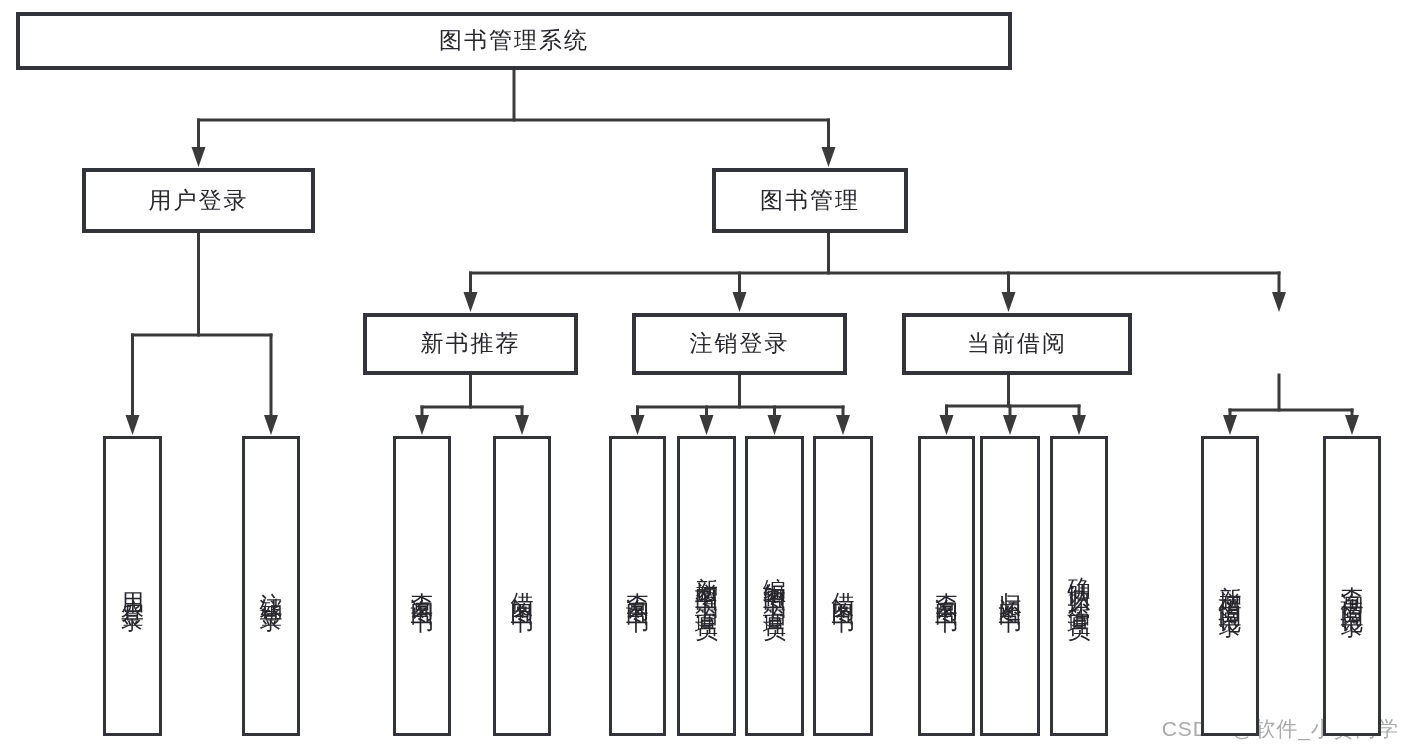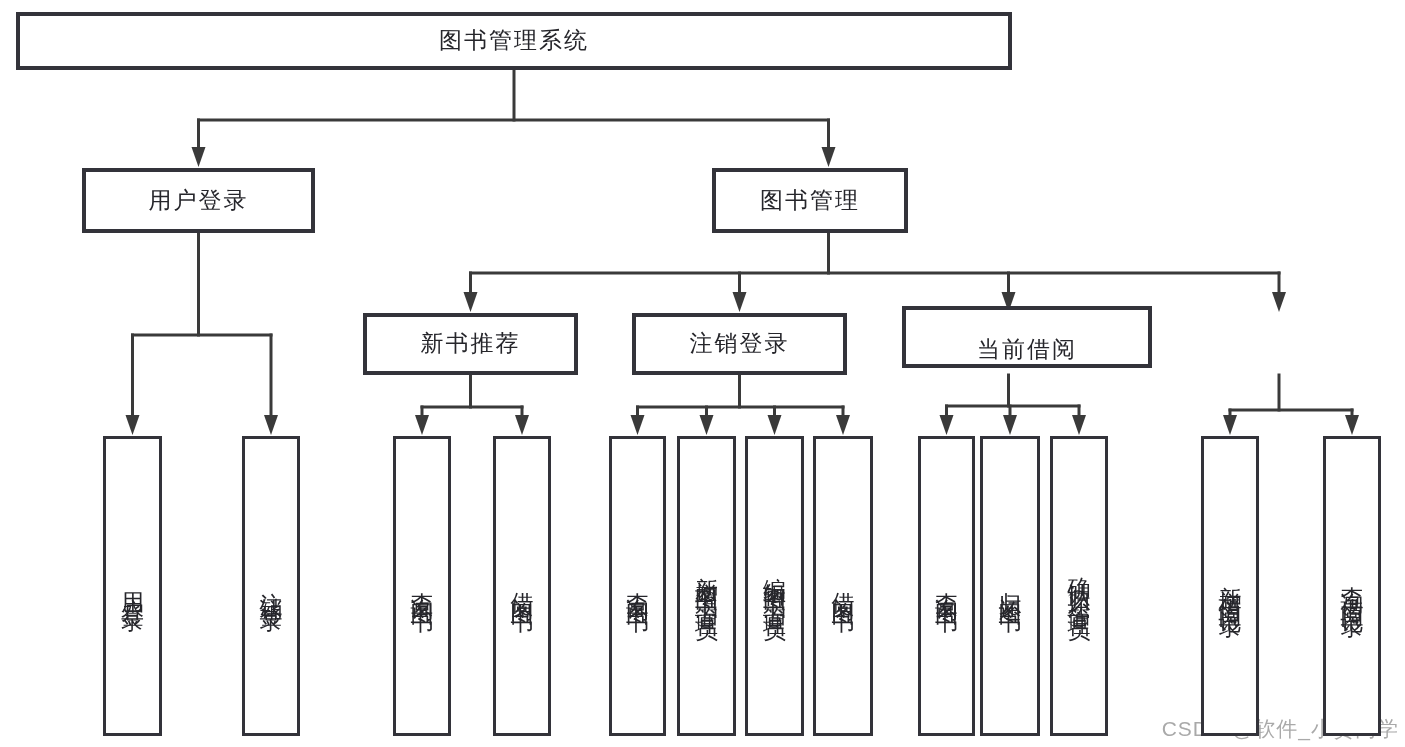--- a/index.html
+++ b/index.html
@@ -92,21 +92,21 @@
     </div>
     <div class="node h" style="left: 712px; top: 168px; width: 196px; height: 65px;">
       <span class="lbl">图书管理</span>
     </div>
     <div class="node h" style="left: 363px; top: 313px; width: 215px; height: 62px;">
       <span class="lbl">新书推荐</span>
     </div>
     <div class="node h" style="left: 632px; top: 313px; width: 215px; height: 62px;">
       <span class="lbl">注销登录</span>
     </div>
-    <div class="node h" style="left: 902px; top: 306px; width: 250px; height: 62px; align-items: flex-end;">
+    <div class="node h" style="left: 902px; top: 313px; width: 230px; height: 62px;">
       <span class="lbl">当前借阅</span>
     </div>
     <div class="node v leaf" style="left: 103px; top: 436px; width: 59px; height: 300px;">
       <span class="lbl">用户登录</span>
     </div>
     <div class="node v leaf" style="left: 242px; top: 436px; width: 58px; height: 300px;">
       <span class="lbl">注销登录</span>
     </div>
     <div class="node v leaf" style="left: 393px; top: 436px; width: 58px; height: 300px;">
       <span class="lbl">查询图书</span>

